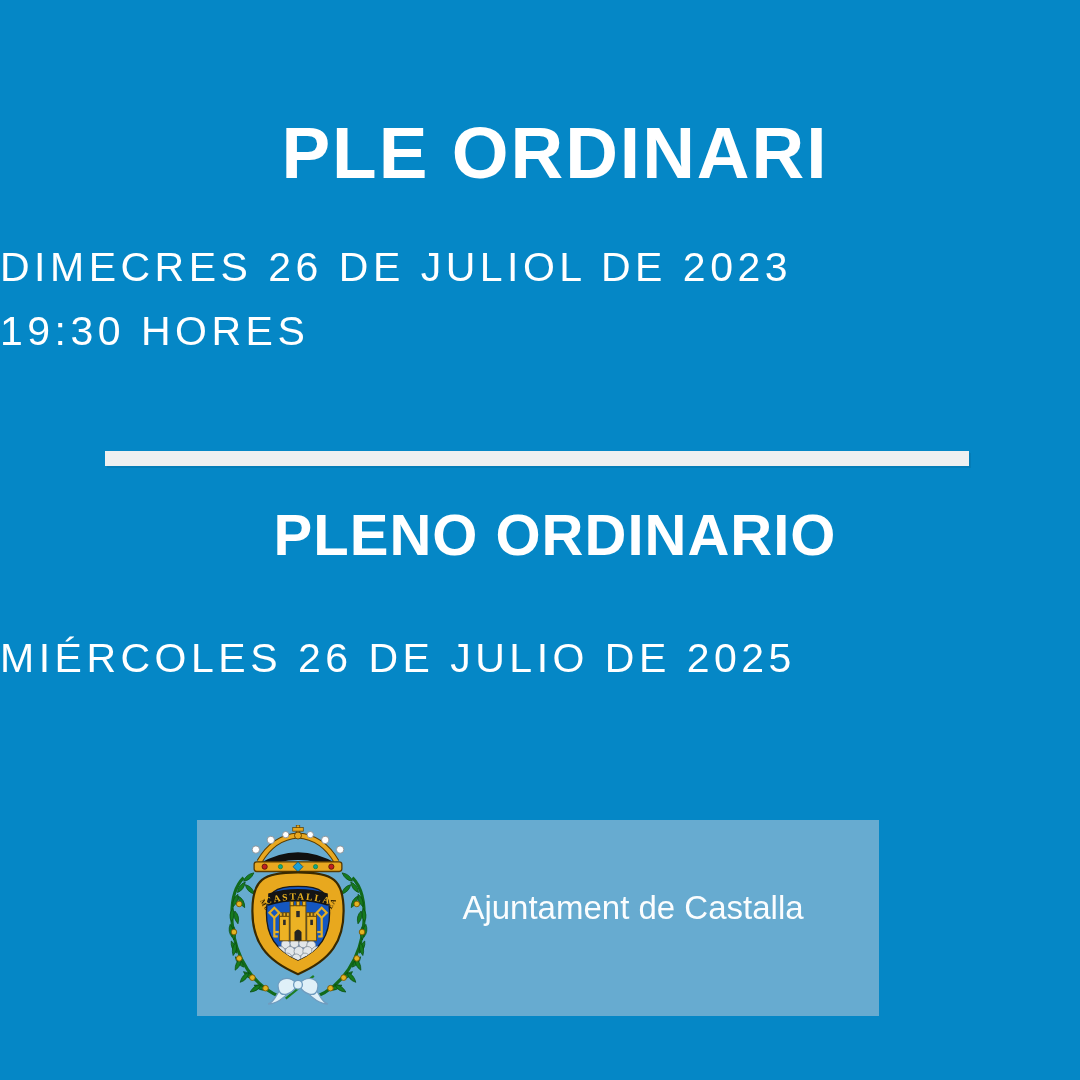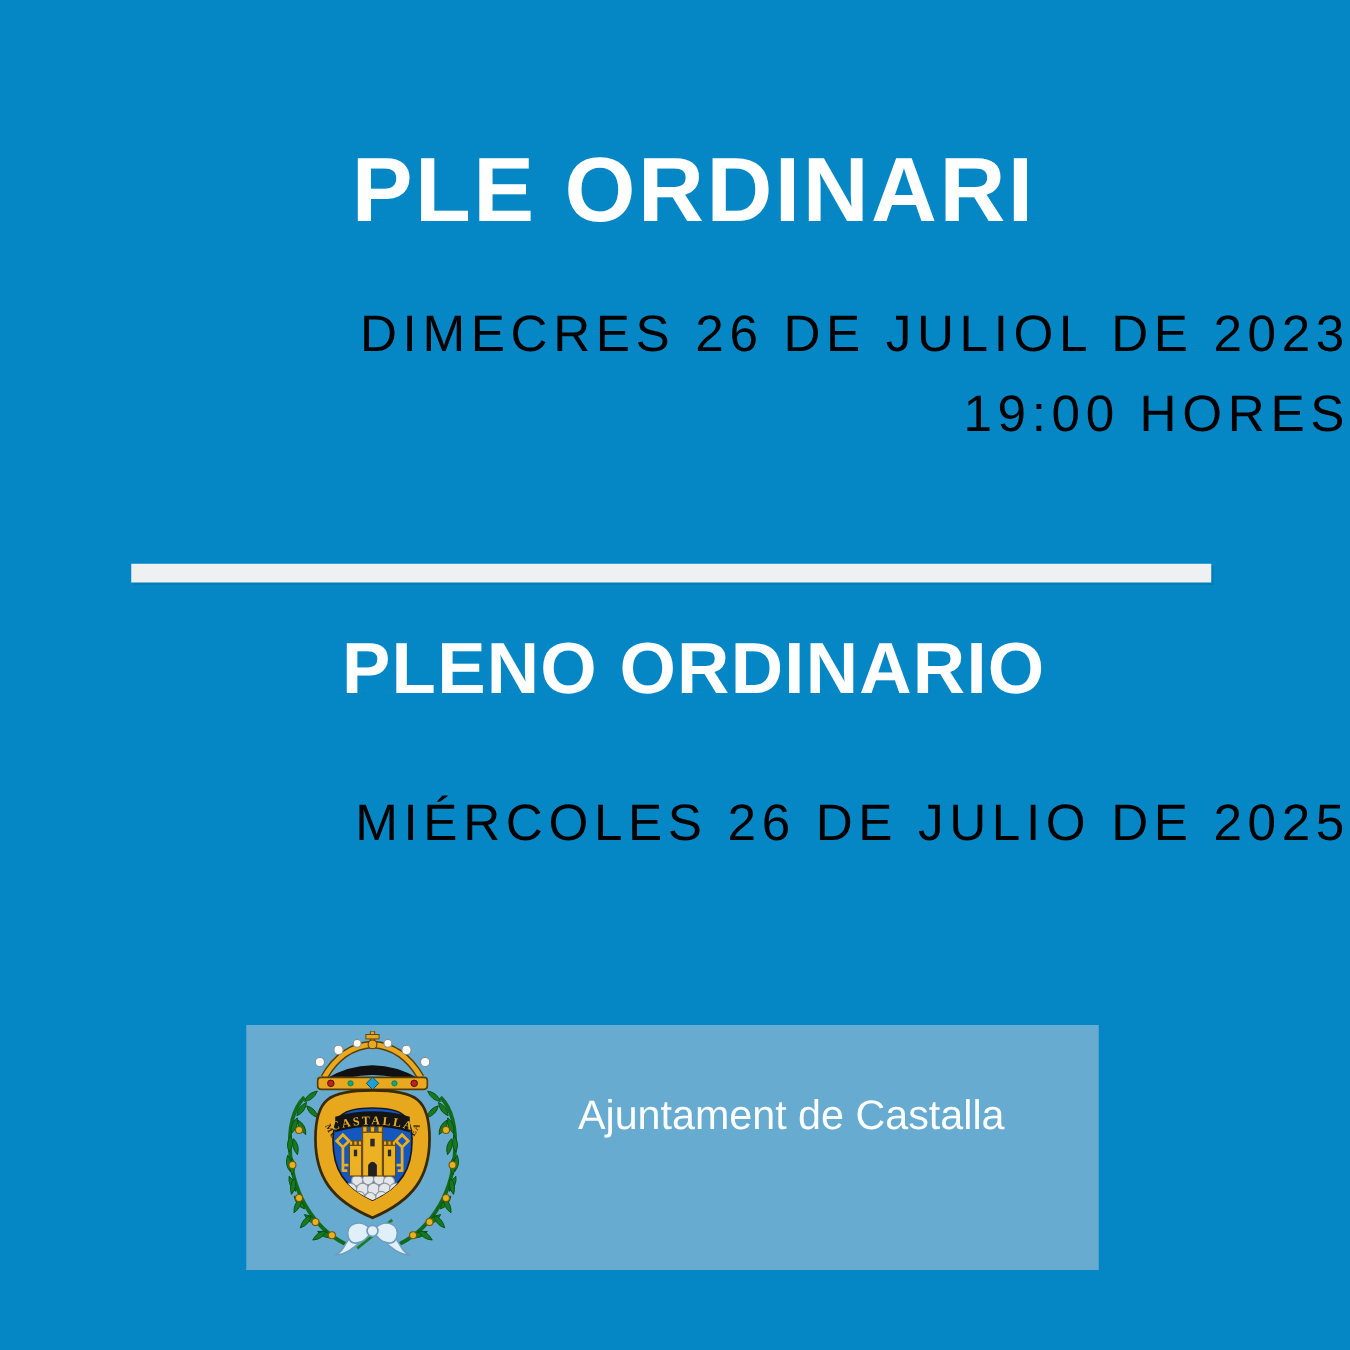--- a/index.html
+++ b/index.html
@@ -14,22 +14,22 @@
   }
   .title{
     position:absolute;left:0;width:100%;
     text-align:center;font-weight:bold;color:#fff;
     letter-spacing:2px;line-height:1;margin:15px;
   }
   .title-val{top:101px;font-size:73px;}
   .title-es{top:491px;font-size:58px;letter-spacing:1px;}
   .dateblock{
     position:absolute;left:0;width:100%;
-    text-align:right;font-size:41px;letter-spacing:4.5px;
-    line-height:64px;color:#000000;font-weight:400;
+    text-align:left;font-size:41px;letter-spacing:4.5px;
+    line-height:64px;color:#ffffff;font-weight:400;
   }
   .dateblock p{margin:0;}
   .dates-val{top:235px;}
   .dates-es{top:626px;}
   .divider{
     position:absolute;top:451px;left:105px;
     width:864px;height:15px;
     background:var(--c-divider,#eef0f1);
     box-shadow:2px 2px 0 rgba(0,40,70,0.10);
   }
@@ -39,32 +39,32 @@
     background:var(--c-banner_background,#67abd0);
   }
   .crest{
     position:absolute;left:12px;top:5px;height:186px;width:178px;
   }
   .org-lines{
     position:absolute;left:200px;top:46px;width:472px;
     text-align:center;font-size:33px;line-height:52px;
     color:#fbfdfe;font-weight:400;
   }
-  .org-lines p{margin:0;}
+  .org-lines p{margin:16px;}
 </style>
 </head>
 <body>
 
 <div class="poster">
 
   <h1 class="title title-val">PLE ORDINARI</h1>
 
   <div class="dateblock dates-val">
     <p>DIMECRES 26 DE JULIOL DE 2023</p>
-    <p>19:00 HORES</p>
+    <p>19:30 HORES</p>
   </div>
 
   <div class="divider"></div>
 
   <h1 class="title title-es">PLENO ORDINARIO</h1>
 
   <div class="dateblock dates-es">
     <p>MIÉRCOLES 26 DE JULIO DE 2025</p>
   </div>
 

